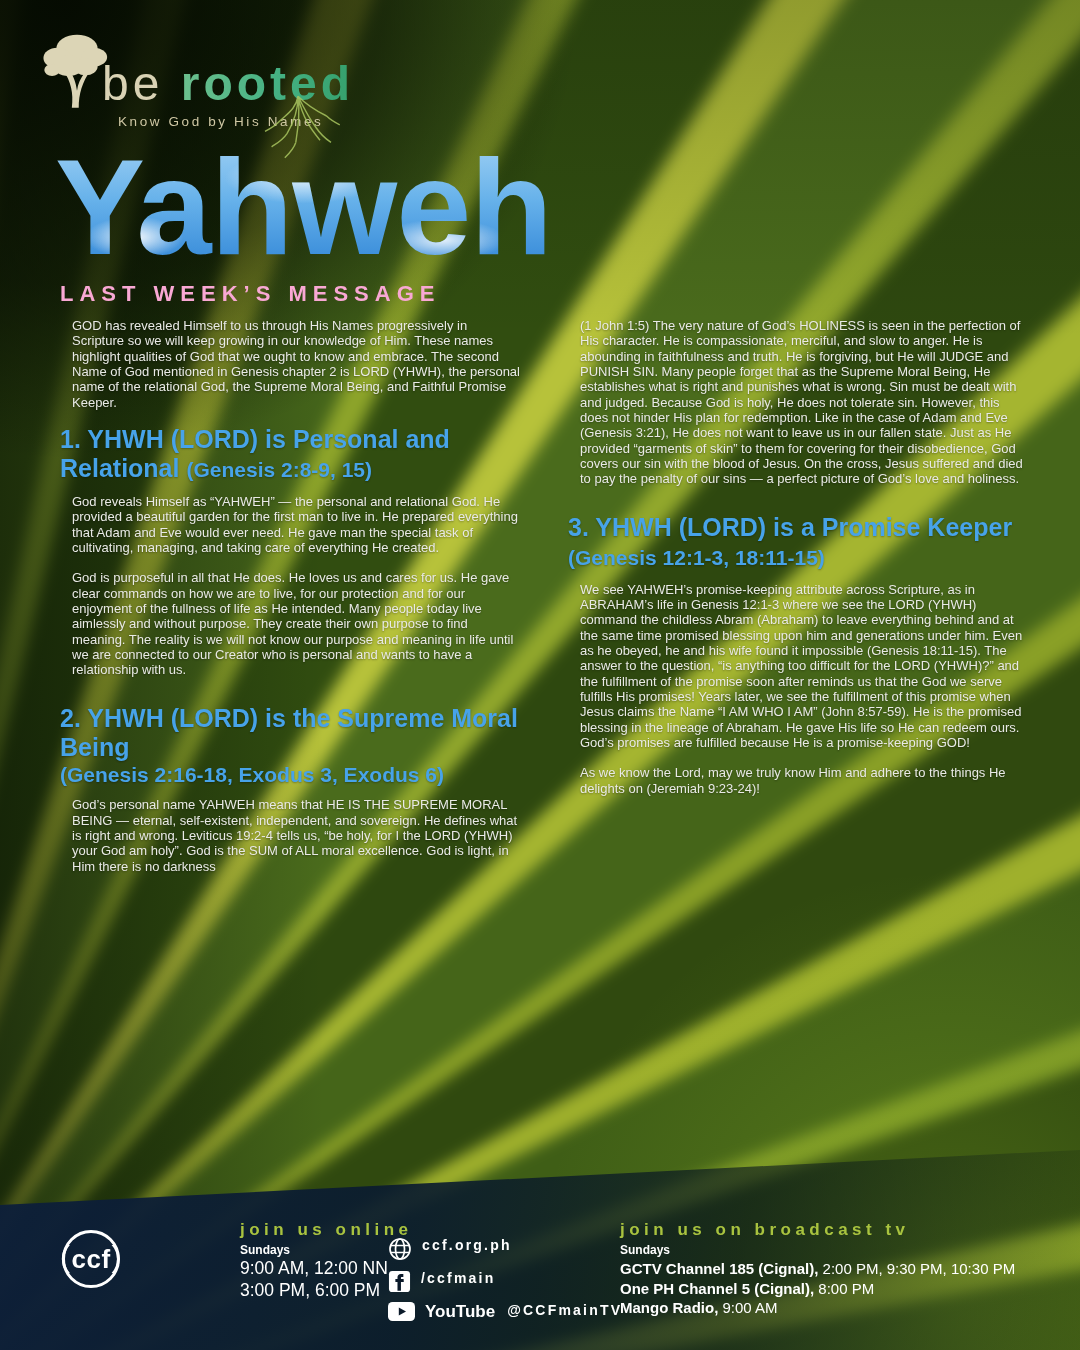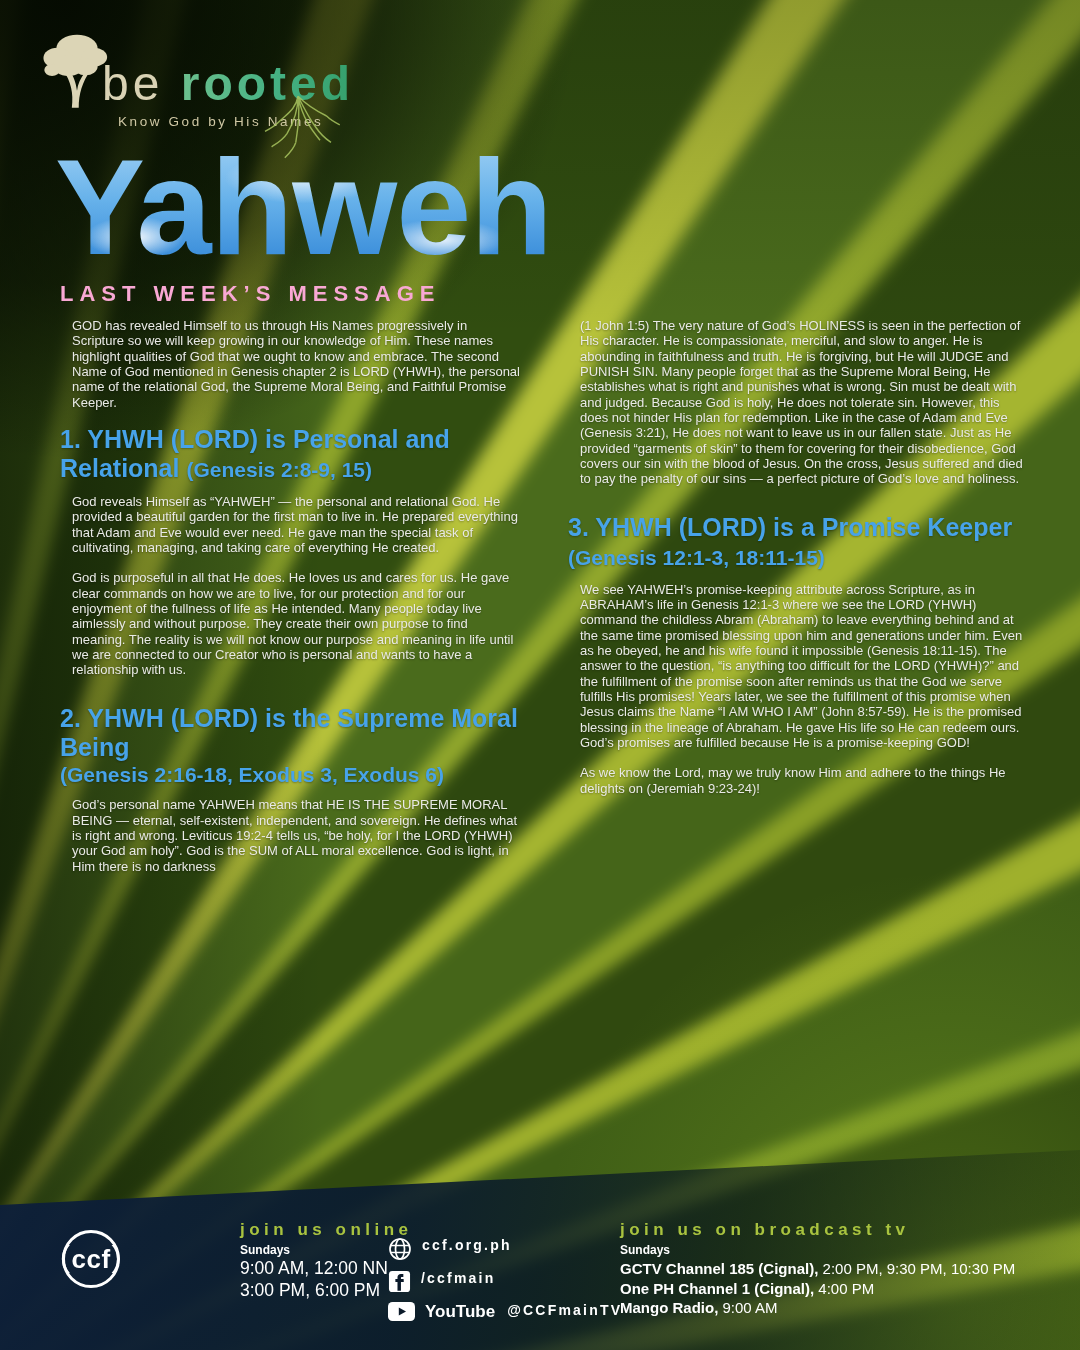--- a/index.html
+++ b/index.html
@@ -192,21 +192,21 @@
       </div>
     </div>
 
     <div class="kicker bcast-kicker">join us on broadcast tv</div>
     <div class="bcast-block">
       <div class="day">Sundays</div>
       <div class="bcast-line">
         <span class="b">GCTV Channel 185 (Cignal),</span><span> 2:00 PM, 9:30 PM, 10:30 PM</span>
       </div>
       <div class="bcast-line">
-        <span class="b">One PH Channel 1 (Cignal),</span><span> 4:00 PM</span>
+        <span class="b">One PH Channel 5 (Cignal),</span><span> 8:00 PM</span>
       </div>
       <div class="bcast-line">
         <span class="b">Mango Radio,</span><span> 9:00 AM</span>
       </div>
     </div>
   </div>
 
 </div>
 
 </body></html>

